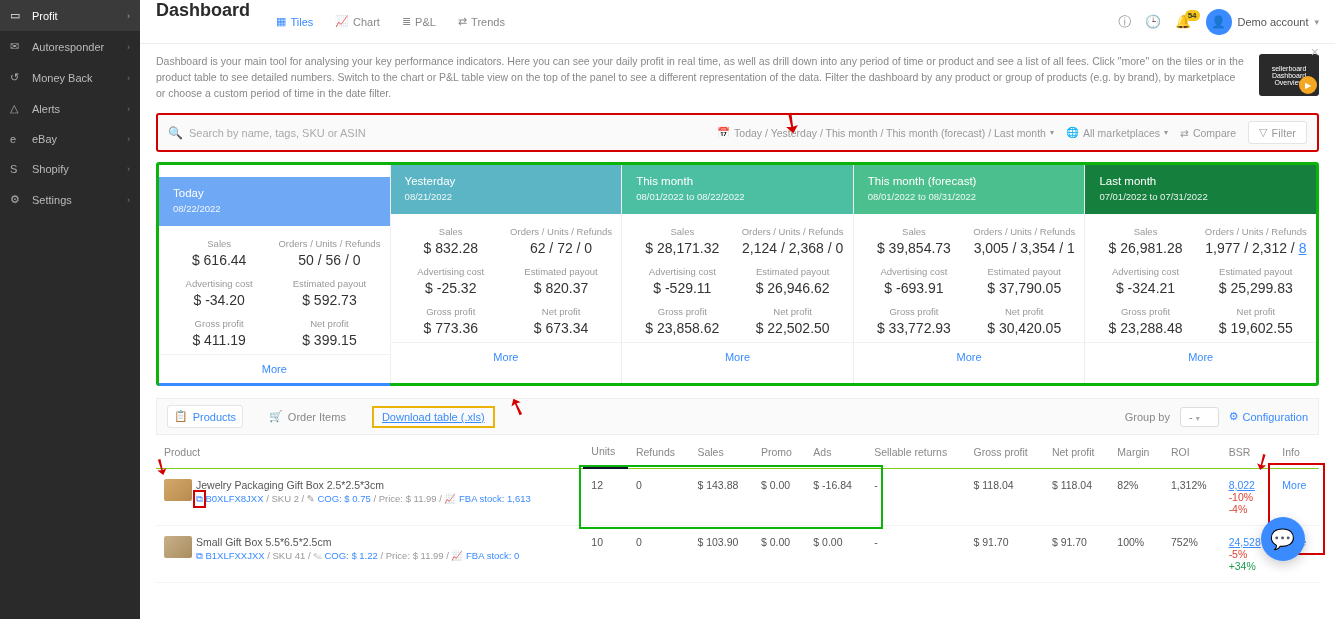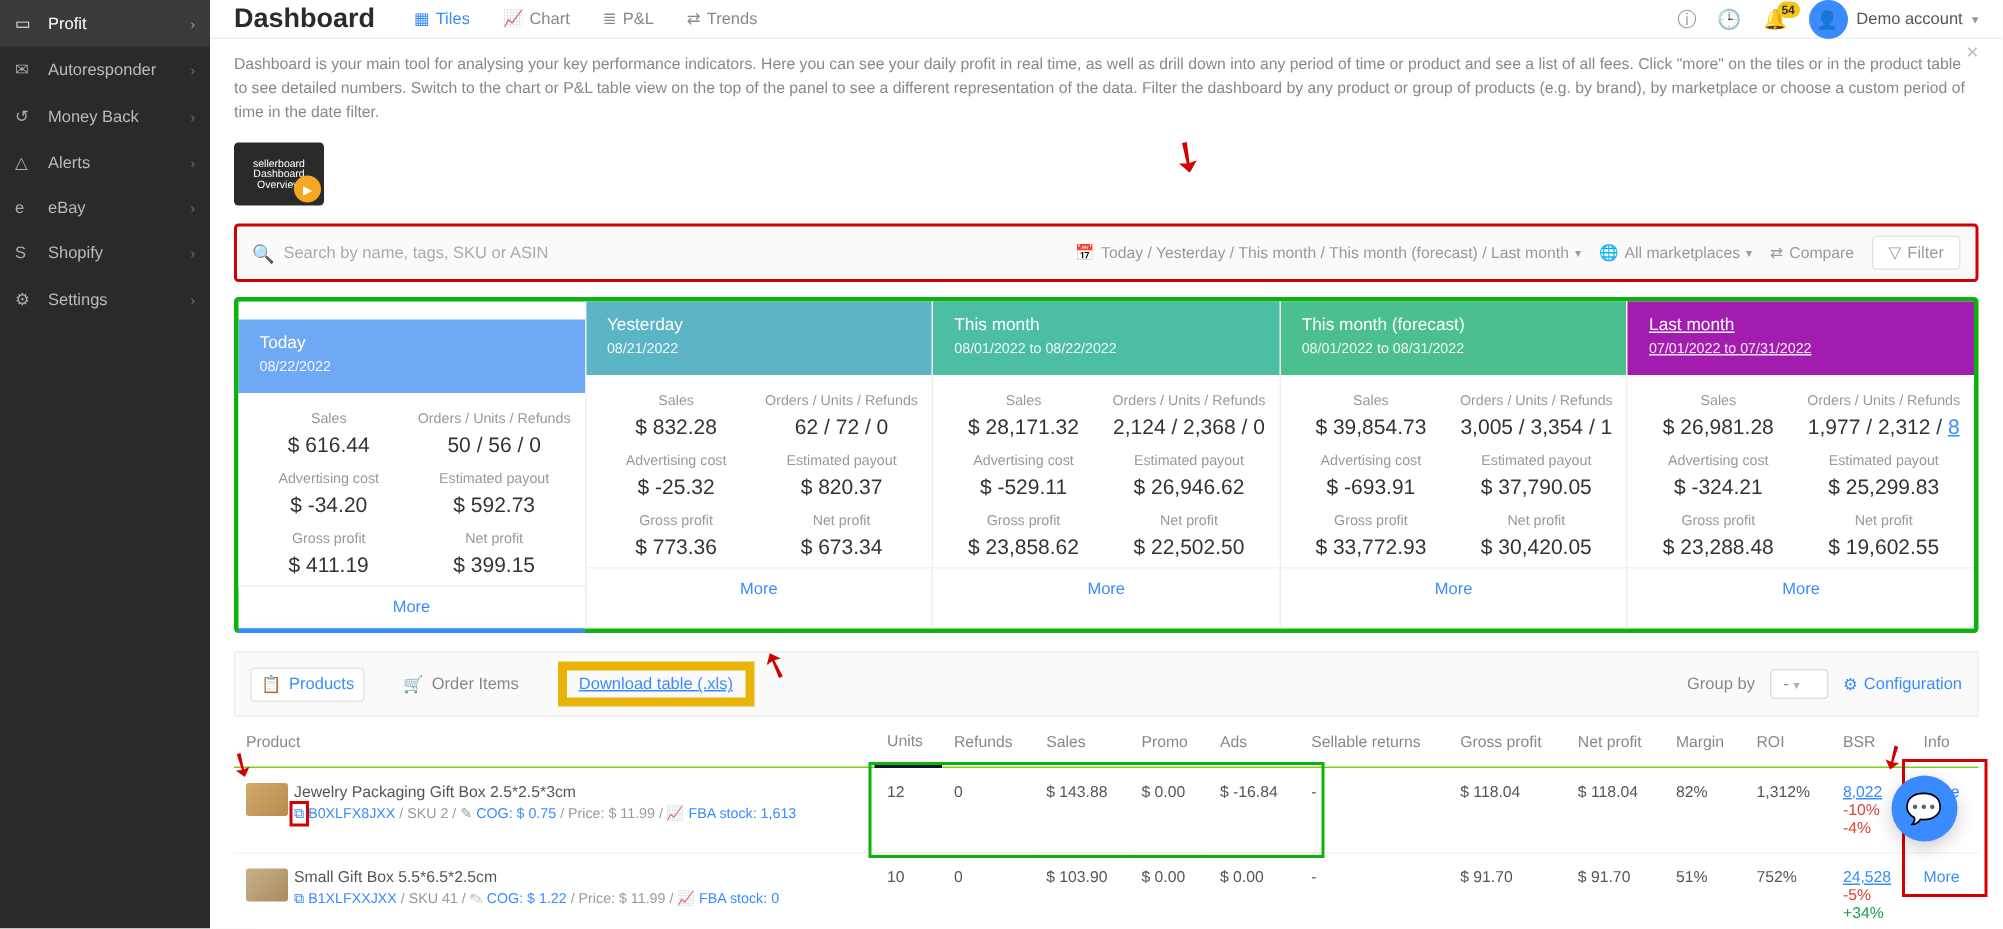--- a/index.html
+++ b/index.html
@@ -14,36 +14,36 @@
 .sb-logo { font-weight: 700; font-size: 13px; letter-spacing: .5px; }
 .sb-logo .y { color: #f5a623; }
 .sb-logo .w { color: #fff; }
 .sb-item { display: flex; align-items: center; padding: 9px 10px; font-size: 11px; color: #bbb; cursor: pointer; position: relative; }
 .sb-item.active { background: #3a3a3a; color: #fff; }
 .sb-item .ic { width: 14px; margin-right: 8px; font-size: 11px; opacity: .9; }
 .sb-item .chev { margin-left: auto; font-size: 9px; opacity: .5; }
 
 
 .main { flex: 1; display: flex; flex-direction: column; background: #fff; overflow: hidden; }
-.topbar { height: 26px; display: flex; align-items: center; padding: 0 16px; border-bottom: 1px solid #eee; }
+.topbar { height: 44px; display: flex; padding: 0 16px; border-bottom: 1px solid #eee; }
 .page-title { font-size: 18px; font-weight: 600; color: #2b2b2b; margin-right: 24px; }
 .tabs { display: flex; gap: 18px; }
 .tab { display: flex; align-items: center; gap: 4px; font-size: 11px; color: #888; cursor: pointer; padding: 4px 2px; }
 .tab.active { color: #3a8bff; }
 .tab .tic { font-size: 11px; }
 .top-right { margin-left: auto; display: flex; align-items: center; gap: 14px; }
 .top-ic { color: #999; font-size: 13px; cursor: pointer; position: relative; }
 .bell-badge { position: absolute; top: -4px; right: -8px; background: #f5c518; color: #333; border-radius: 8px; font-size: 8px; padding: 1px 3px; font-weight: 700; }
 .avatar { width: 26px; height: 26px; border-radius: 50%; background: #3a8bff; color: #fff; display: flex; align-items: center; justify-content: center; font-size: 12px; }
 .acct { display: flex; align-items: center; gap: 6px; font-size: 11px; color: #555; cursor: pointer; }
 
 .content { flex: 1; overflow: auto; padding: 0 16px 16px; }
 
 
-.banner { display: flex; align-items: flex-start; padding: 10px 0 12px; gap: 12px; position: relative; flex-direction: column; }
+.banner { display: flex; align-items: flex-start; padding: 10px 0 12px; gap: 12px; position: relative; }
 .banner p { font-size: 10.5px; color: #888; line-height: 1.5; }
 .banner-thumb { width: 60px; height: 42px; background: #2a2a2a; border-radius: 3px; position: relative; flex-shrink: 0; display: flex; align-items: center; justify-content: center; font-size: 7px; color: #fff; text-align: center; }
 .banner-thumb::after { content: "▶"; position: absolute; width: 18px; height: 18px; border-radius: 50%; background: #f5a623; color: #fff; display: flex; align-items: center; justify-content: center; font-size: 8px; right: 2px; bottom: 2px; }
 .banner-close { position: absolute; right: 0; top: 0; color: #bbb; font-size: 14px; cursor: pointer; }
 
 
 .filterbar { border: 2px solid #d40000; border-radius: 3px; padding: 6px 10px; display: flex; align-items: center; gap: 12px; background: #fafafa; }
 .search-wrap { display: flex; align-items: center; gap: 6px; flex: 1; color: #999; }
 .search-input { border: none; background: transparent; font-size: 11px; flex: 1; outline: none; color: #555; }
 .search-input::placeholder { color: #aaa; }
@@ -55,35 +55,35 @@
 .tiles-wrap { margin-top: 10px; border: 3px solid #0bb30b; border-radius: 3px; display: flex; }
 .tile { flex: 1; display: flex; flex-direction: column; border-right: 1px solid #eee; position: relative; }
 .tile:last-child { border-right: none; }
 .tile-head { padding: 10px 14px 12px; color: #fff; }
 .tile-head .th-title { font-size: 11.5px; margin-bottom: 4px; }
 .tile-head .th-date { font-size: 9.5px; opacity: .9; }
 .tile:nth-child(1) .tile-head { background: #6fa8f5; margin-top: 12px; }
 .tile:nth-child(2) .tile-head { background: #5bb5c4; }
 .tile:nth-child(3) .tile-head { background: #4cbfa3; }
 .tile:nth-child(4) .tile-head { background: #4bbf8d; }
-.tile:nth-child(5) .tile-head { background: #a21caf; text-decoration: underline; }
+.tile:nth-child(5) .tile-head { background: #15803d; }
 .tile-body { background: #fff; padding: 12px 8px 6px; }
 .tile-grid { display: grid; grid-template-columns: 1fr 1fr; gap: 10px 6px; text-align: center; }
 .tg-item .lbl { font-size: 9.5px; color: #999; margin-bottom: 3px; }
 .tg-item .val { font-size: 14px; color: #333; }
 .tg-item .val .lnk { color: #3a8bff; text-decoration: underline; }
 .tile-more { text-align: center; padding: 8px 0; font-size: 11px; color: #3a8bff; cursor: pointer; border-top: 1px solid #f2f2f2; }
 .tile:nth-child(1)::after { content: ""; position: absolute; bottom: -3px; left: 0; right: 0; height: 3px; background: #3a8bff; }
 
 
 .table-section { margin-top: 12px; }
 .table-tabs { display: flex; align-items: center; padding: 6px 10px; border: 1px solid #eee; background: #fafafa; gap: 20px; position: relative; }
 .tt-item { display: flex; align-items: center; gap: 5px; font-size: 11px; color: #888; cursor: pointer; padding: 4px 6px; }
 .tt-item.active { color: #3a8bff; background: #fff; border: 1px solid #e5e5e5; border-radius: 3px; }
-.tt-download { font-size: 11px; color: #3a8bff; text-decoration: underline; border: 6px solid #eab308; padding: 3px 8px; cursor: pointer; }
+.tt-download { font-size: 11px; color: #3a8bff; text-decoration: underline; border: 2px solid #eab308; padding: 3px 8px; cursor: pointer; }
 .tt-right { margin-left: auto; display: flex; align-items: center; gap: 10px; }
 .tt-groupby { display: flex; align-items: center; gap: 6px; font-size: 11px; color: #888; }
 .tt-select { border: 1px solid #ddd; border-radius: 3px; padding: 3px 18px 3px 8px; font-size: 11px; color: #888; background: #fff; cursor: pointer; position: relative; }
 .tt-config { display: flex; align-items: center; gap: 4px; font-size: 11px; color: #3a8bff; cursor: pointer; }
 
 .ptable { width: 100%; border-collapse: collapse; }
 .ptable th { text-align: left; font-size: 10.5px; font-weight: 400; color: #888; padding: 10px 8px; border-bottom: 1px solid #84cc16; white-space: nowrap; }
 .ptable td { font-size: 10.5px; color: #555; padding: 10px 8px; border-bottom: 1px solid #f3f3f3; vertical-align: top; }
 .prod-cell { display: flex; gap: 4px; align-items: flex-start; }
 .prod-thumb { width: 28px; height: 22px; background: linear-gradient(135deg,#d4a86a,#b88a4f); border-radius: 2px; flex-shrink: 0; }
@@ -506,21 +506,21 @@
                 </div>
               </td>
               <td>10</td>
               <td>0</td>
               <td>$ 103.90</td>
               <td>$ 0.00</td>
               <td>$ 0.00</td>
               <td>-</td>
               <td>$ 91.70</td>
               <td>$ 91.70</td>
-              <td>51%</td>
+              <td>100%</td>
               <td>752%</td>
               <td class="bsr-cell"><span class="lnk">24,528</span><br><span class="neg">-5%</span><br><span class="pos">+34%</span></td>
               <td><span class="more-link">More</span></td>
             </tr>
           </tbody>
         </table>
 
       </div>
 
     </div>

